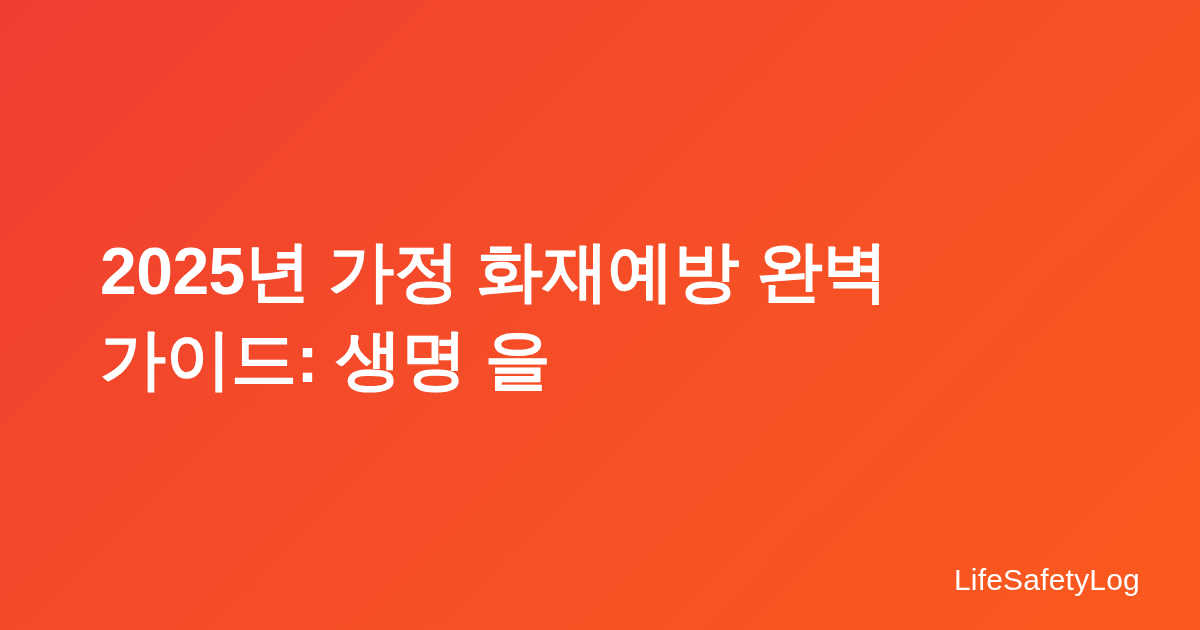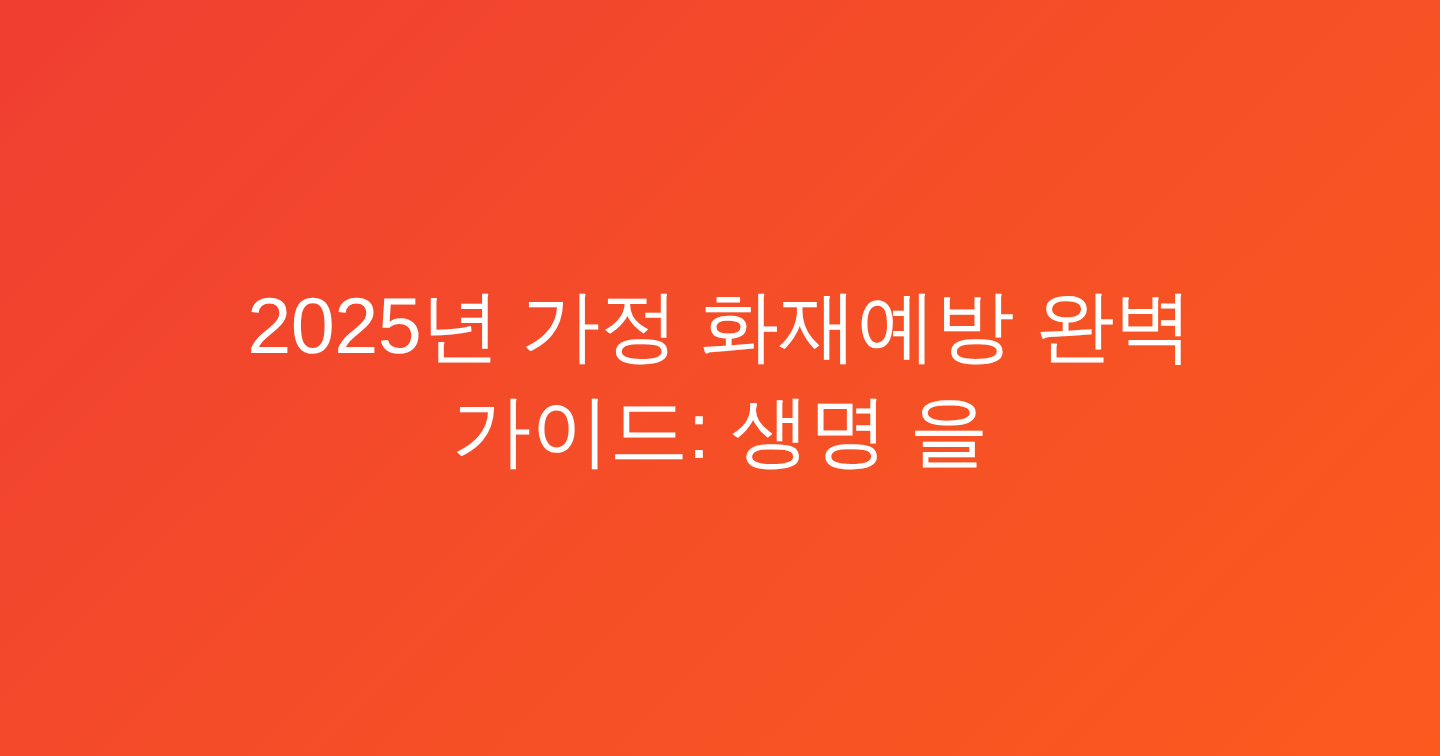--- a/index.html
+++ b/index.html
@@ -25,24 +25,24 @@
     justify-content: center;
     align-items: center;
     overflow: hidden;
   }
 
   .card-title {
     margin: 0;
     padding: 0 100px;
     width: 100%;
     box-sizing: border-box;
-    text-align: center;
+    text-align: left;
     color: #ffffff;
     font-family: "Liberation Sans", sans-serif;
-    font-weight: 400;
+    font-weight: 700;
     font-size: 66px;
     line-height: 88px;
     letter-spacing: -0.5px;
     word-break: keep-all;
     white-space: pre-wrap;
   }
 
   .card-brand {
     position: absolute;
     right: 60px;
@@ -56,14 +56,15 @@
     white-space: nowrap;
   }
 </style>
 </head>
 <body>
 
 <div class="card" id="share-card" style="background: linear-gradient(135deg, rgb(240, 62, 50) 0%, rgb(245, 78, 39) 50%, rgb(250, 90, 30) 100%);">
 
   <h1 class="card-title">2025년 가정 화재예방 완벽 가이드: 생명 을</h1>
 
+  <div class="card-brand">LifeSafetyLog</div>
 
 </div>
 
 </body></html>

